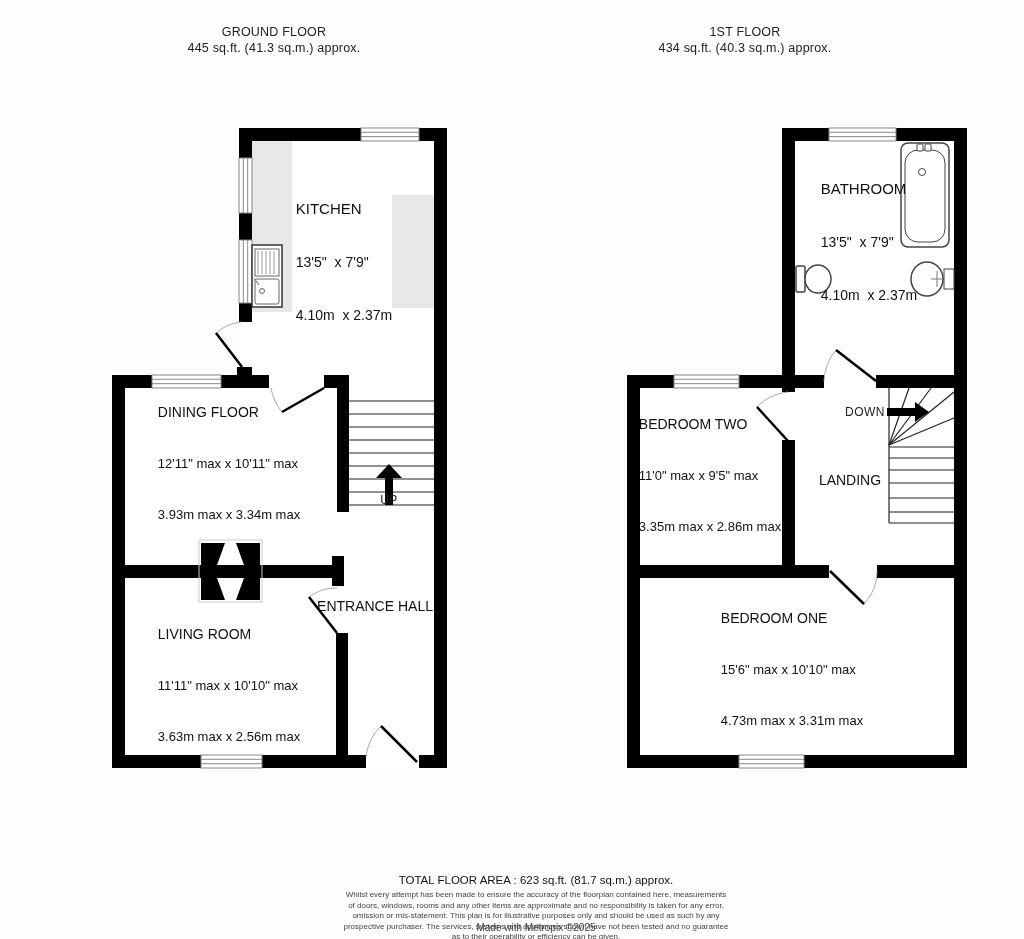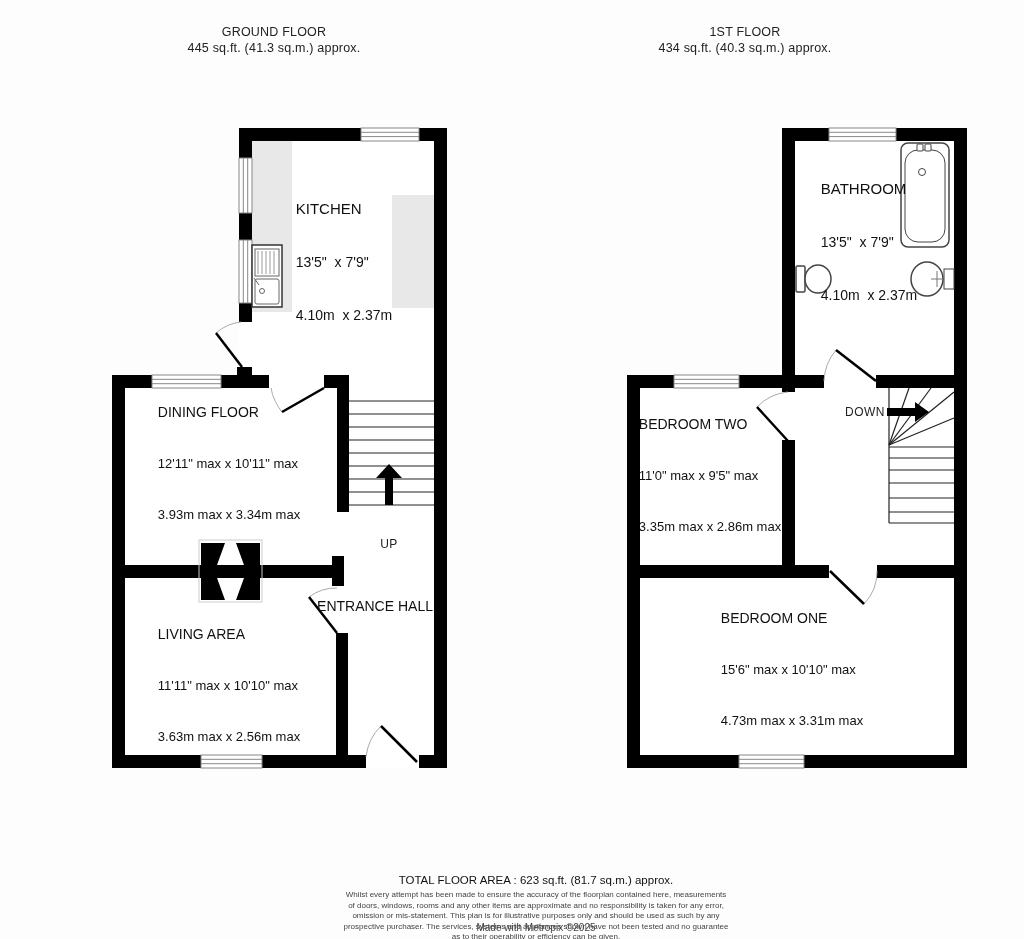--- a/index.html
+++ b/index.html
@@ -139,28 +139,28 @@
       <div class="room-name">KITCHEN</div>
       <div class="room-dim">13'5"  x 7'9"</div>
       <div class="room-dim">4.10m  x 2.37m</div>
     </div>
     <div class="room-label" style="left:120px;top:343px;">
       <div class="room-name">DINING FLOOR</div>
       <div class="room-dim">12'11" max x 10'11" max</div>
       <div class="room-dim">3.93m max x 3.34m max</div>
     </div>
     <div class="room-label" style="left:120px;top:565px;">
-      <div class="room-name">LIVING AREA</div>
+      <div class="room-name">LIVING ROOM</div>
       <div class="room-dim">11'11" max x 10'10" max</div>
       <div class="room-dim">3.63m max x 2.56m max</div>
     </div>
     <div class="room-label" style="left:266px;top:486px;">
       <div class="room-name">ENTRANCE HALL</div>
     </div>
-    <div class="stair-label" style="left:280px;top:424px;">UP</div>
+    <div class="stair-label" style="left:280px;top:380px;">UP</div>
   </div>
 
   <div class="plan" style="left:595px;top:120px;width:355px;height:660px;">
     <svg width="355" height="660" viewBox="0 0 355 660">
 
       <path d="M163,8 H348 V648 H8 V255 H163 Z" fill="#ffffff"></path>
 
       <g fill="#000">
         <rect x="163" y="8" width="185" height="13"></rect>
         <rect x="335" y="8" width="13" height="640"></rect>
@@ -242,20 +242,23 @@
     <div class="room-label lg" style="left:250px;top:122px;">
       <div class="room-name">BATHROOM</div>
       <div class="room-dim">13'5"  x 7'9"</div>
       <div class="room-dim">4.10m  x 2.37m</div>
     </div>
     <div class="room-label" style="left:91px;top:355px;">
       <div class="room-name">BEDROOM TWO</div>
       <div class="room-dim">11'0" max x 9'5" max</div>
       <div class="room-dim">3.35m max x 2.86m max</div>
     </div>
+    <div class="room-label" style="left:231px;top:360px;">
+      <div class="room-name">LANDING</div>
+    </div>
     <div class="room-label" style="left:173px;top:549px;">
       <div class="room-name">BEDROOM ONE</div>
       <div class="room-dim">15'6" max x 10'10" max</div>
       <div class="room-dim">4.73m max x 3.31m max</div>
     </div>
     <div class="stair-label" style="left:246px;top:292px;">DOWN</div>
   </div>
 
   <div class="footer total-area" style="top:874px;">TOTAL FLOOR AREA : 623 sq.ft. (81.7 sq.m.) approx.</div>
   <div class="footer disclaimer" style="top:890px;">

